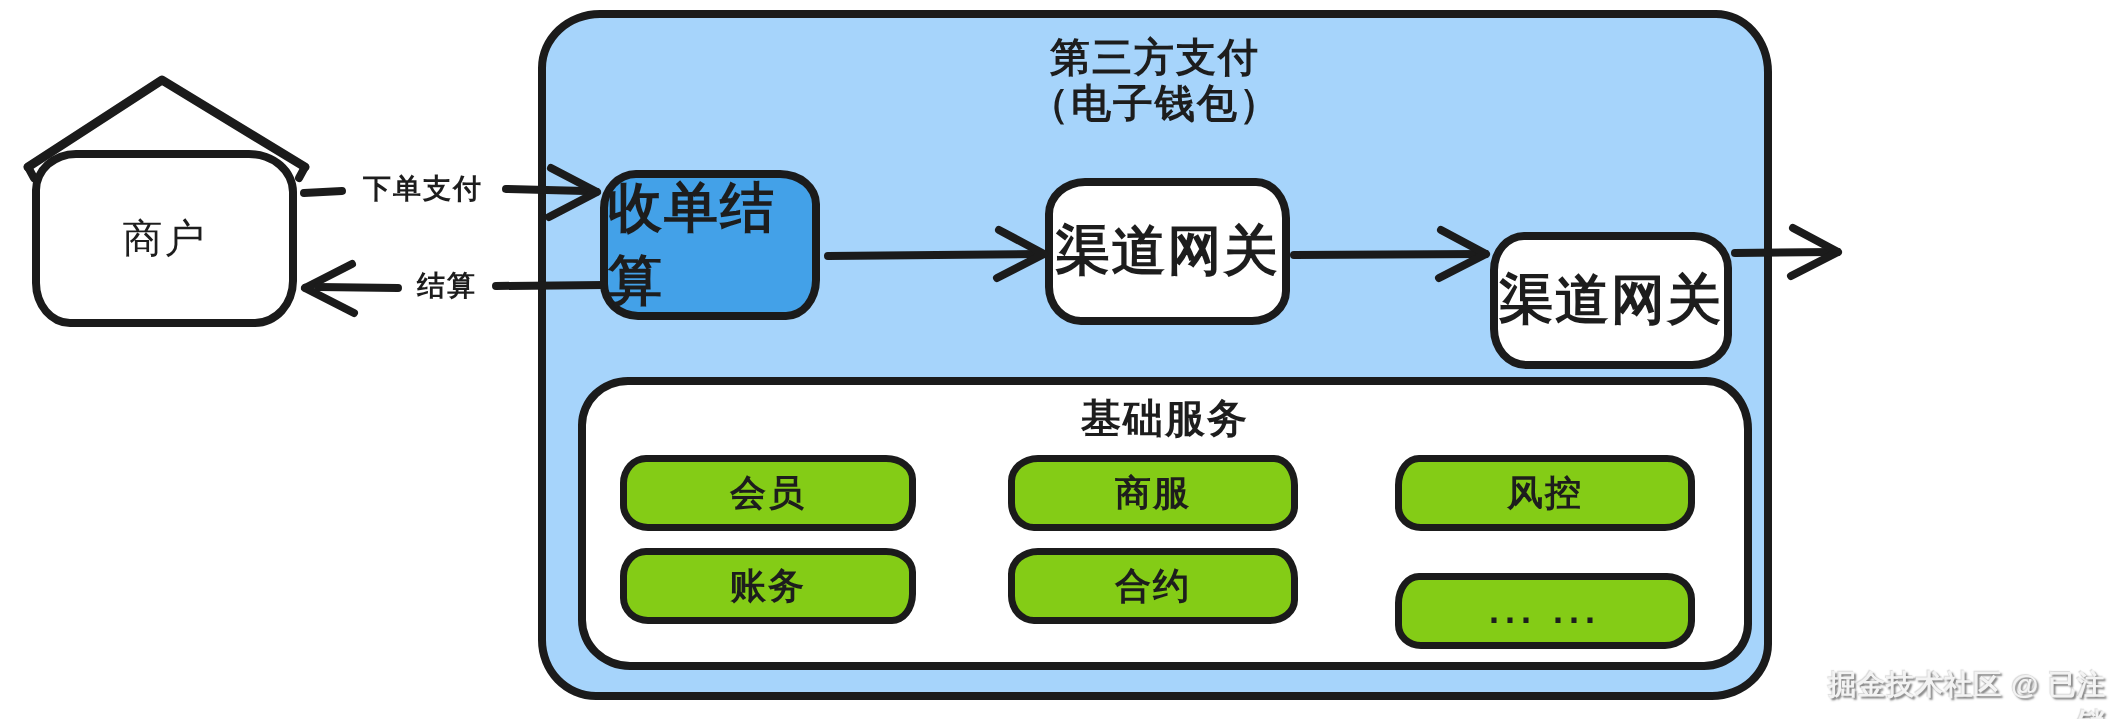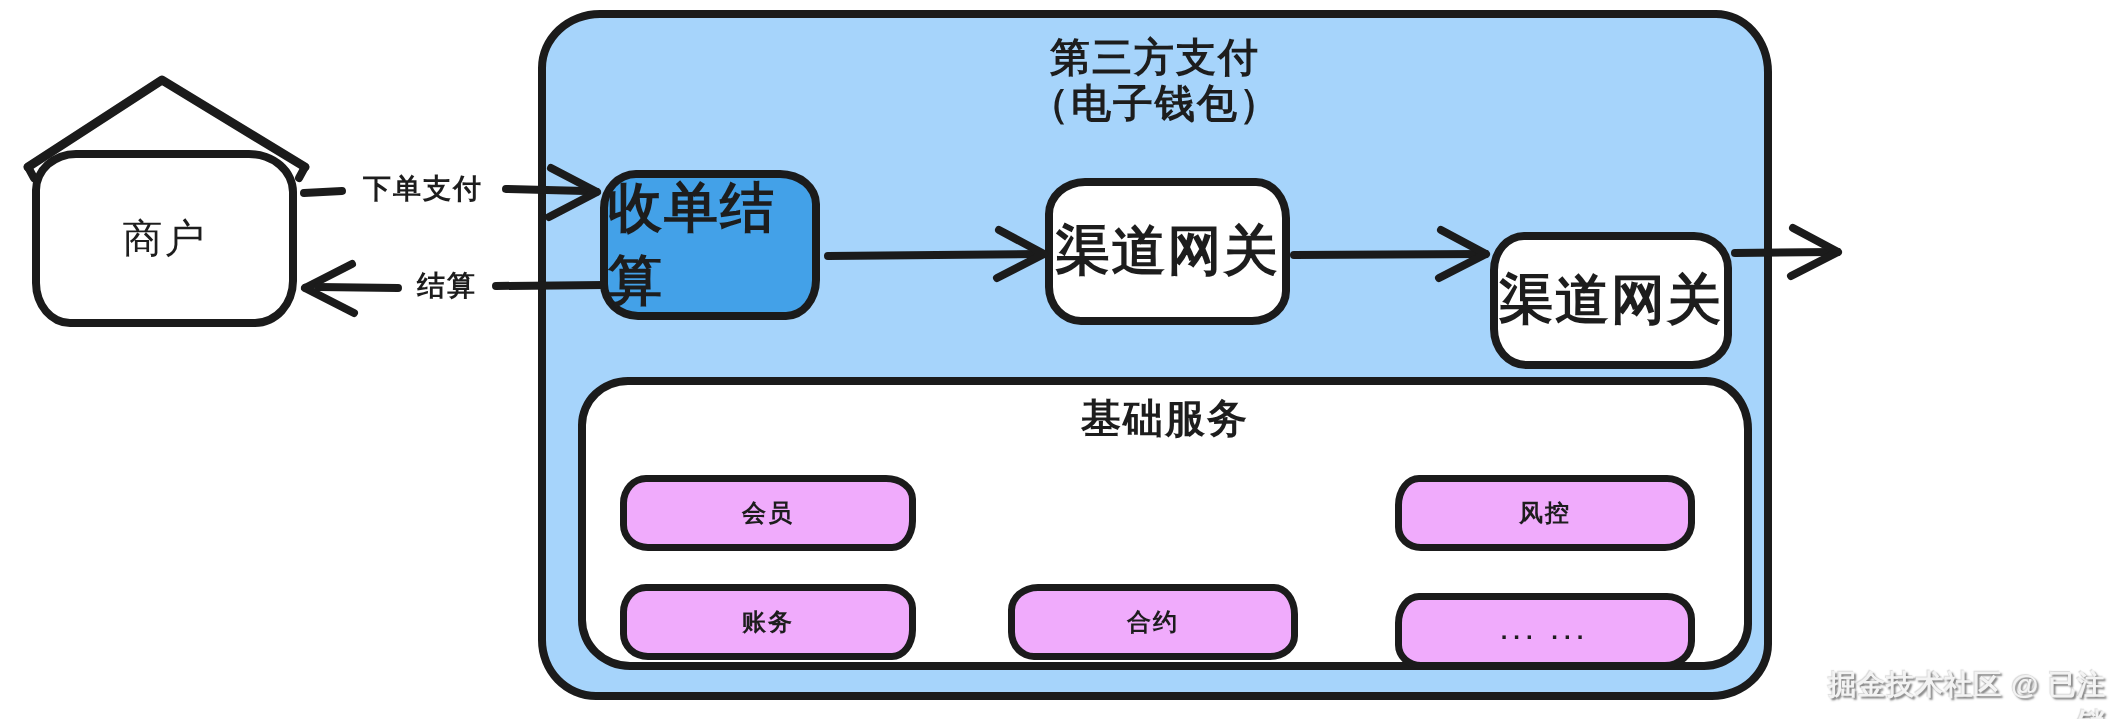--- a/index.html
+++ b/index.html
@@ -81,28 +81,28 @@
     box-sizing: border-box;
     z-index: 2;
   }
   .services-title {
     left: 0; top: 6px; width: 100%;
     text-align: center;
     font-size: 40px; font-weight: 600; letter-spacing: 2px;
   }
   .service-box {
     position: absolute;
-    background: #f0abfc;
+    background: #84cc16;
     border: 7px solid var(--stroke);
     box-sizing: border-box;
     display: flex; align-items: center; justify-content: center;
-    font-size: 24px; font-weight: 600; letter-spacing: 2px; margin-top: 20px;
+    font-size: 36px; font-weight: 600; letter-spacing: 2px;
   }
   .sb-r1 { top: 70px; height: 76px; }
-  .sb-r2 { top: 179px; height: 76px; }
+  .sb-r2 { top: 163px; height: 76px; }
   .sb-c1 { left: 34px;  width: 296px; border-radius: 26px 30px 24px 28px / 28px 24px 30px 26px; }
   .sb-c2 { left: 422px; width: 290px; border-radius: 30px 24px 28px 26px / 26px 30px 24px 28px; }
   .sb-c3 { left: 809px; width: 300px; border-radius: 24px 28px 30px 26px / 30px 26px 28px 24px; }
   .sb-dots { top: 188px; letter-spacing: 6px; font-weight: 700; }
 
   
   .edge-label {
     background: transparent;
     font-size: 28px; font-weight: 600; letter-spacing: 2px;
     text-align: center;
@@ -151,20 +151,23 @@
   </div>
   <div class="abs flow-box box-gateway">
     <span>渠道网关</span>
   </div>
 
   <div class="abs services-panel">
     <div class="abs services-title">基础服务</div>
     <div class="service-box sb-r1 sb-c1">
       <span>会员</span>
     </div>
+    <div class="service-box sb-r1 sb-c2">
+      <span>商服</span>
+    </div>
     <div class="service-box sb-r1 sb-c3">
       <span>风控</span>
     </div>
     <div class="service-box sb-r2 sb-c1">
       <span>账务</span>
     </div>
     <div class="service-box sb-r2 sb-c2">
       <span>合约</span>
     </div>
     <div class="service-box sb-r2 sb-c3 sb-dots">

